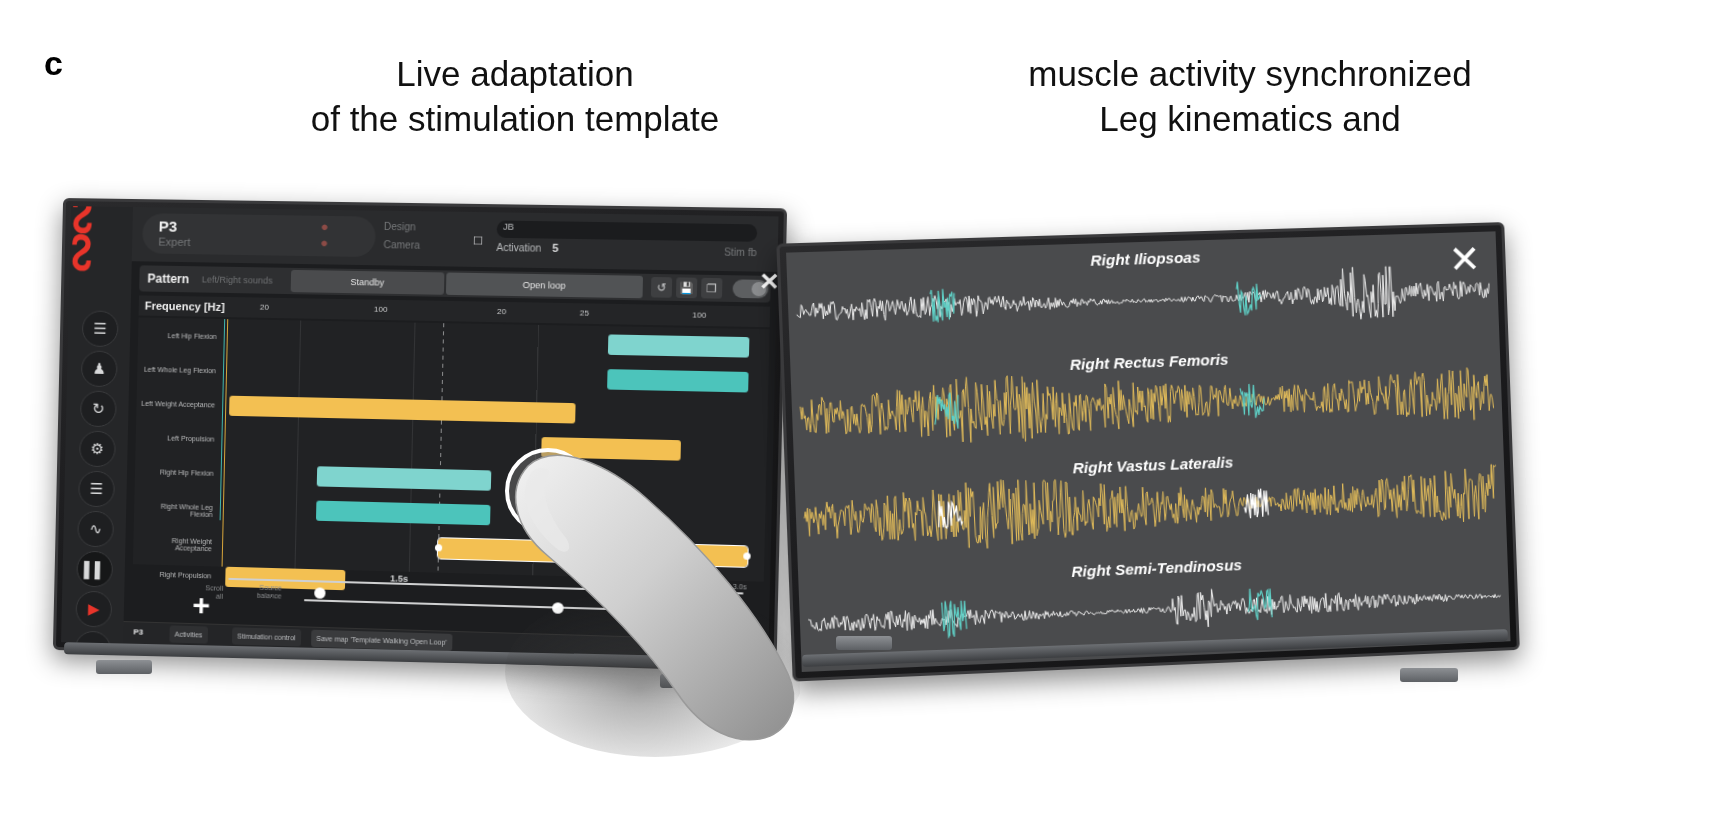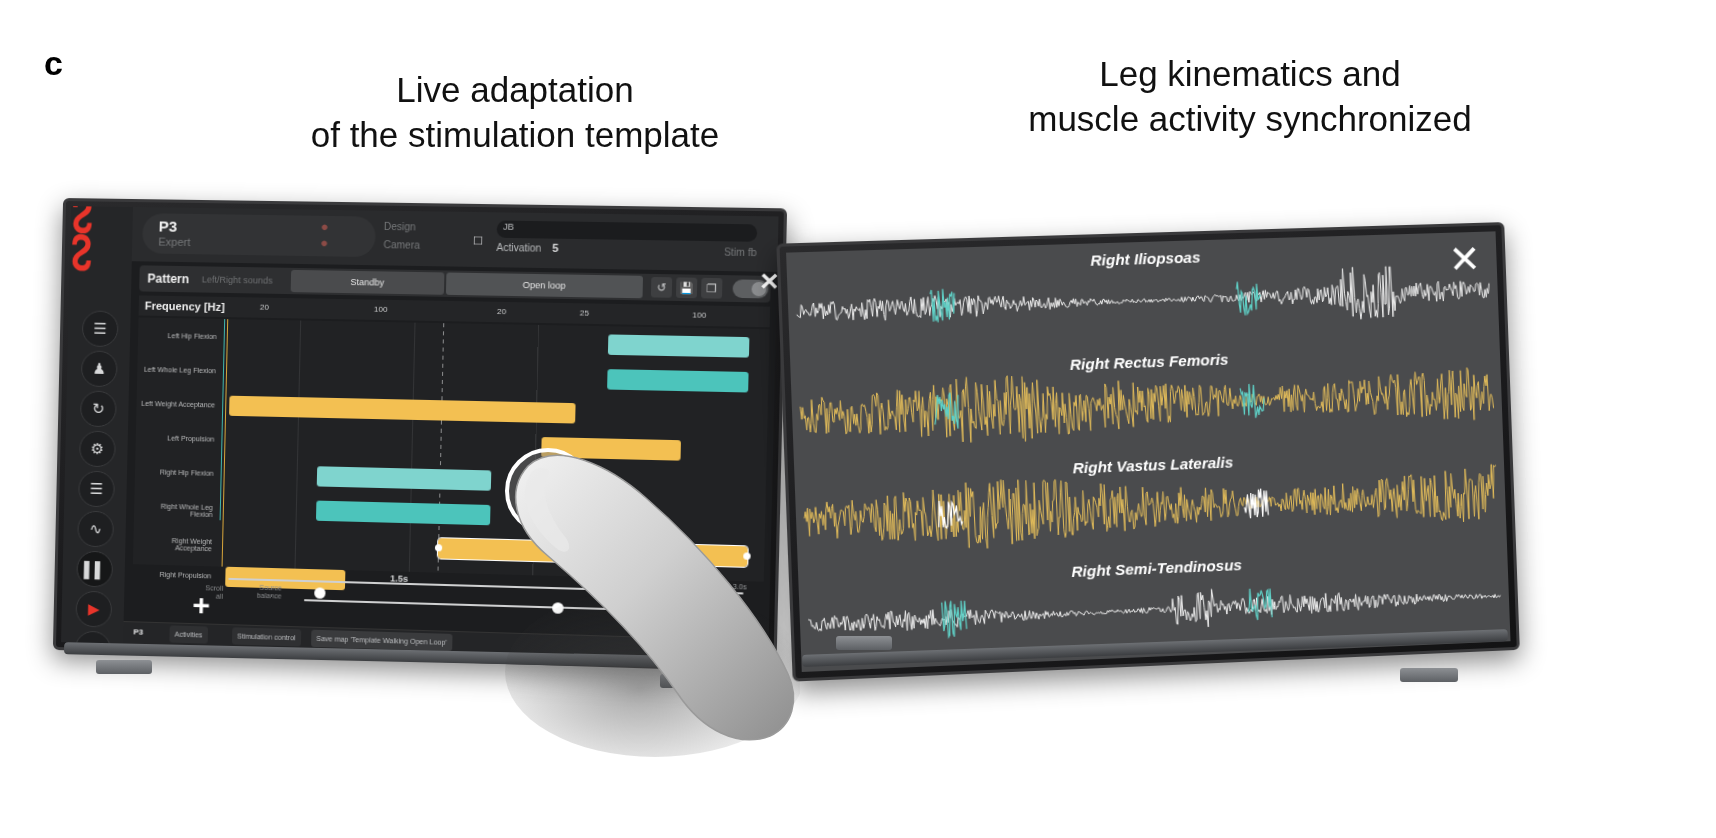--- a/index.html
+++ b/index.html
@@ -2,21 +2,21 @@
 <html><head>
 <meta charset="utf-8">
 <style>
   html,body{margin:0;padding:0;background:#ffffff;}
   body{width:1716px;height:838px;position:relative;overflow:hidden;
        font-family:"Liberation Sans","DejaVu Sans",sans-serif;}
 
   
   .fig-label{position:absolute;left:44px;top:44px;font-size:34px;font-weight:bold;color:#000;letter-spacing:-1px;}
   .heading{position:absolute;text-align:center;font-size:35px;line-height:1.28;color:#111;font-weight:normal;}
-  #heading-left{left:245px;top:68px;width:540px;}
+  #heading-left{left:245px;top:52px;width:540px;}
   #heading-right{left:930px;top:52px;width:640px;}
 
   
   .tablet{position:absolute;}
   .bezel{position:absolute;inset:0;background:linear-gradient(160deg,#2a2a2c 0%,#1b1b1d 55%,#131314 100%);
          border:3px solid #3a3a3c;border-radius:6px;box-shadow:0 10px 26px rgba(0,0,0,.45);}
   .screen{position:absolute;background:#1d1e20;overflow:hidden;}
 
   
   .foot{position:absolute;background:linear-gradient(180deg,#8d9094,#5d6064);border-radius:3px;}
@@ -120,22 +120,22 @@
 <body>
 
 <div class="fig-label">c</div>
 
 <div class="heading" id="heading-left">
   <div>Live adaptation</div>
   <div>of the stimulation template</div>
 </div>
 
 <div class="heading" id="heading-right">
+  <div>muscle activity synchronized</div>
   <div>Leg kinematics and</div>
-  <div>muscle activity synchronized</div>
 </div>
 
 <div class="tablet" id="tablet-left">
   <div class="bezel"></div>
 
   <div class="screen" id="screen-left">
 
     <div class="left-sidebar">
       <div class="onward-logo">∾∾</div>
       <div class="side-btn" style="top:104px;">☰</div>

